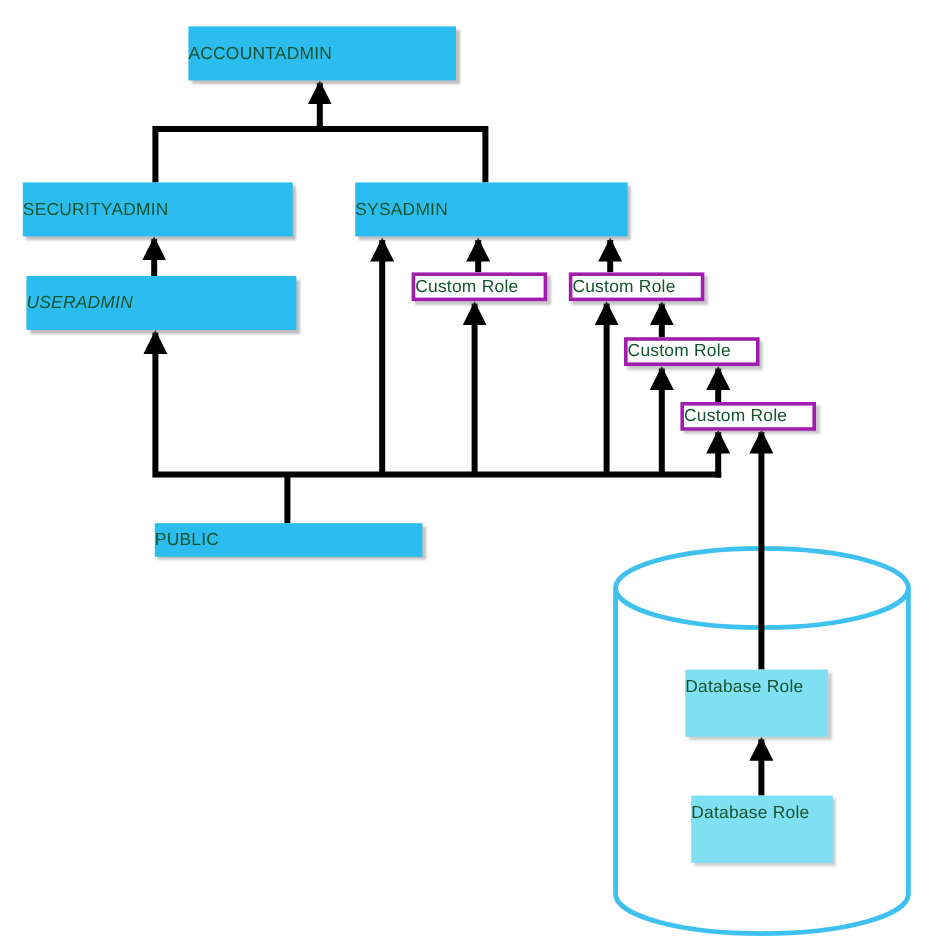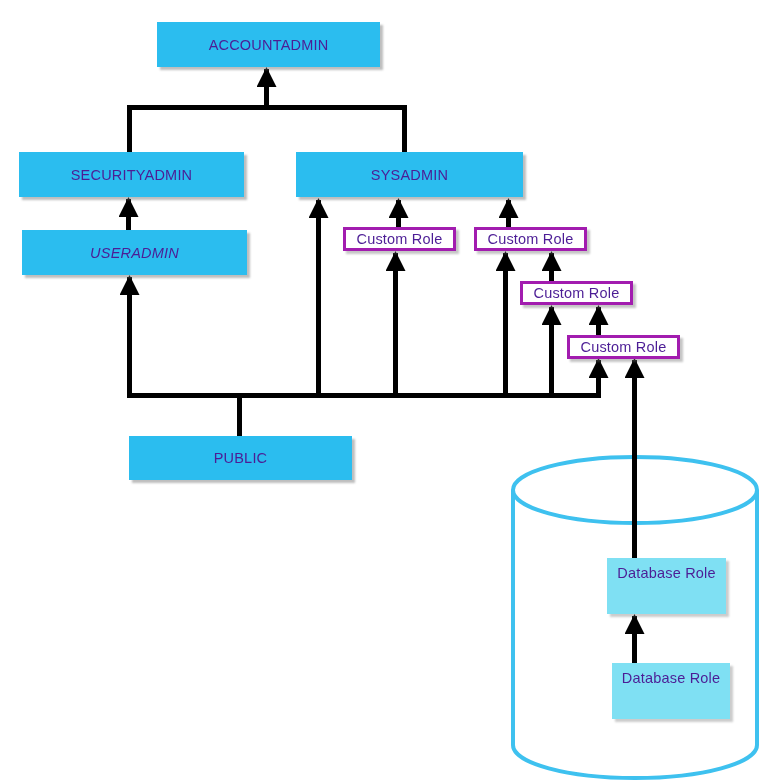--- a/index.html
+++ b/index.html
@@ -29,49 +29,48 @@
   .cyl {
     stroke: #3EC1EF;
     stroke-width: 4;
     fill: #ffffff;
   }
   .node {
     position: absolute;
     z-index: 2;
     display: flex;
     align-items: center;
-    justify-content: center;
-    color: #4c1d95;
+    justify-content: flex-start;
+    color: #14532d;
     font-size: 14.5px;
     letter-spacing: 0.2px;
     box-sizing: border-box;
     white-space: nowrap;
   }
   .role {
     background: #2BBDEF;
     box-shadow: 3px 3px 2px rgba(110,110,110,0.45);
   }
   .custom {
     background: #ffffff;
     border: 3px solid #a21caf;
     box-shadow: 3px 3px 2px rgba(110,110,110,0.40);
   }
   .dbrole {
     background: #7FE0F3;
     box-shadow: 3px 3px 2px rgba(110,110,110,0.35);
     align-items: flex-start;
     padding-top: 7px;
-    margin-left: 36px;
   }
   
   #accountadmin   { left:157px; top:22px;  width:223px; height:45px; }
   #securityadmin  { left:19px;  top:152px; width:225px; height:45px; }
   #sysadmin       { left:296px; top:152px; width:227px; height:45px; }
   #useradmin      { left:22px;  top:230px; width:225px; height:45px;font-style:italic; }
-  #publicrole     { left:129px; top:436px; width:223px; height:44px; }
+  #publicrole     { left:129px; top:436px; width:223px; height:28px; }
   #custom1        { left:343px; top:227px; width:113px; height:24px; }
   #custom2        { left:474px; top:227px; width:113px; height:24px; }
   #custom3        { left:520px; top:281px; width:113px; height:24px; }
   #custom4        { left:567px; top:335px; width:113px; height:24px; }
   #dbrole1        { left:571px; top:558px; width:119px; height:56px; }
   #dbrole2        { left:576px; top:663px; width:118px; height:56px; }
 </style>
 </head>
 <body>
 

